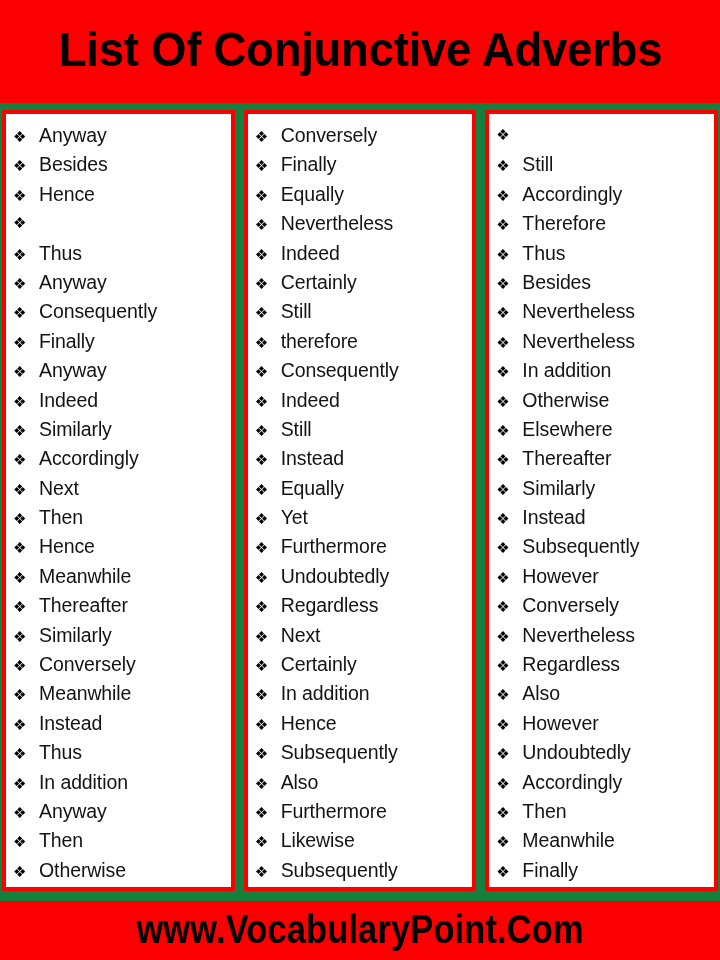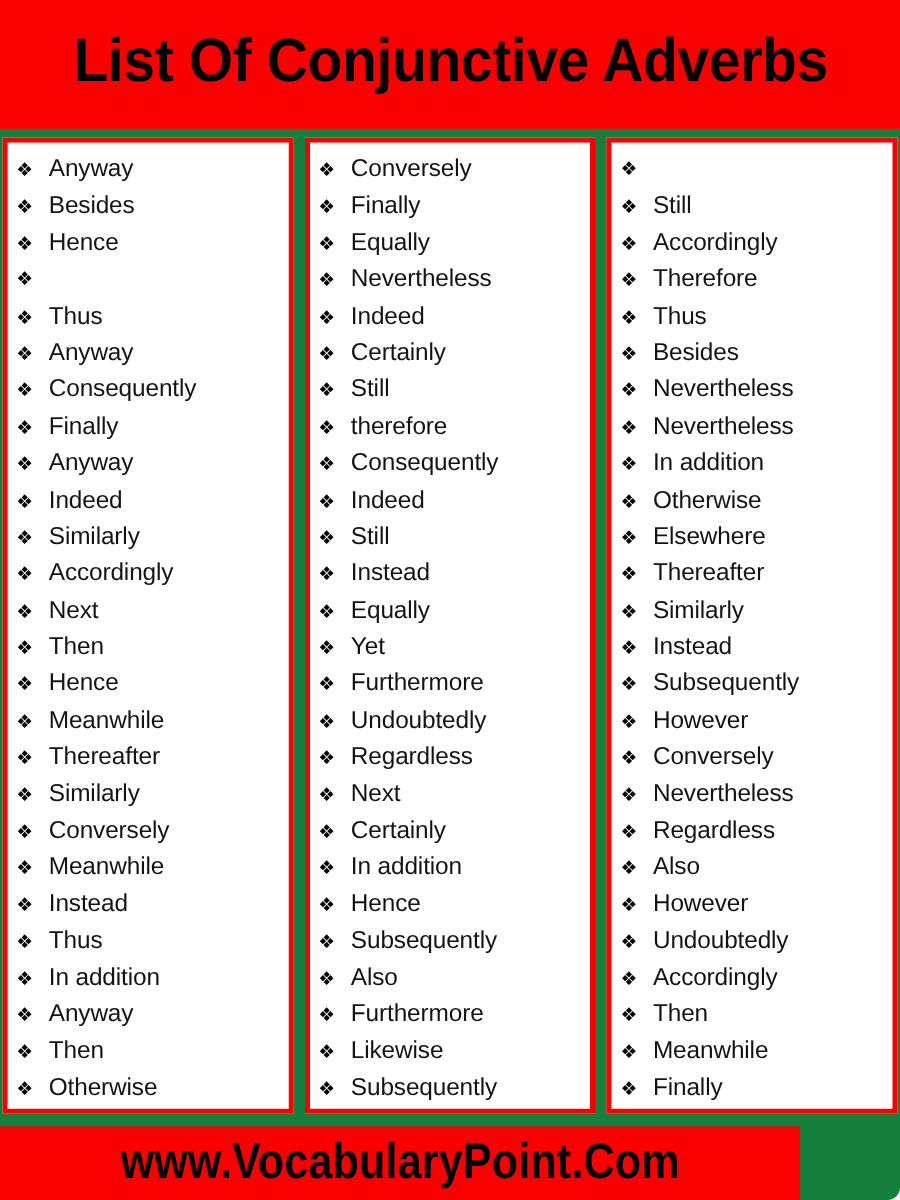--- a/index.html
+++ b/index.html
@@ -97,21 +97,21 @@
     color: #131313;
     line-height: 29.4px;
     letter-spacing: -0.1px;
   }
 
   
   .footer-banner {
     position: absolute;
     left: 0;
     top: 901px;
-    width: 640px;
+    width: 720px;
     height: 59px;
     background: #fa0000;
     display: flex;
     align-items: center;
     justify-content: center;
     text-align: center;
   }
 
   .footer-text {
     color: #000000;

